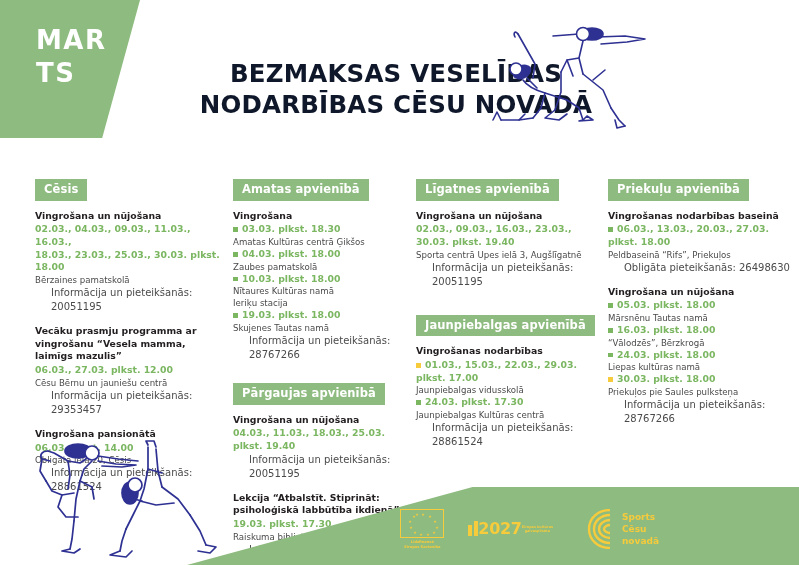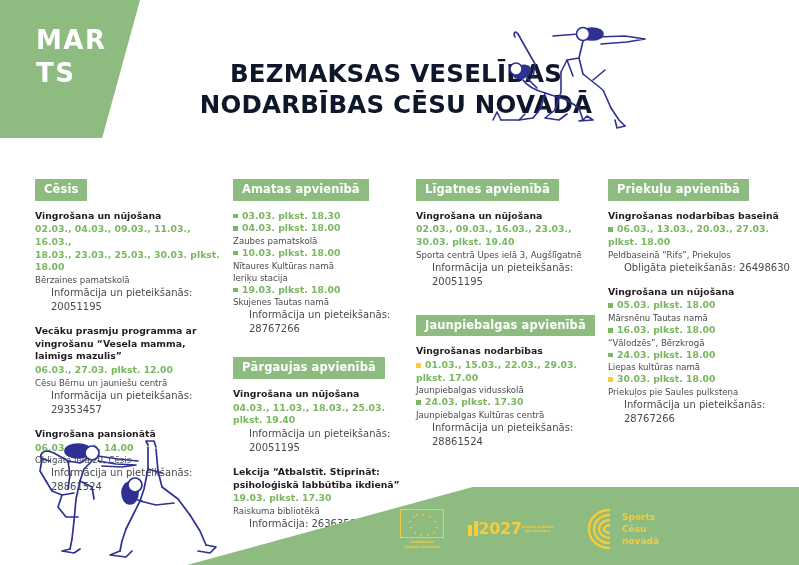--- a/index.html
+++ b/index.html
@@ -262,21 +262,23 @@
         <div class="ev-title">Vingrošana pansionātā</div>
         <div class="ev-date">06.03. plkst. 14.00</div>
         <div class="ev-place">Obligāta ielā 20, Cēsis</div>
         <div class="ev-info">Informācija un pieteikšanās: 28861524</div>
       </div>
     </div>
 
     <div class="col col-1">
       <div class="region-head">Amatas apvienībā</div>
       <div class="block">
+        <div class="ev-title">Vingrošana</div>
         <div class="ev-date has-bullet">03.03. plkst. 18.30</div>
+        <div class="ev-place">Amatas Kultūras centrā Ģikšos</div>
         <div class="ev-date has-bullet">04.03. plkst. 18.00</div>
         <div class="ev-place">Zaubes pamatskolā</div>
         <div class="ev-date has-bullet">10.03. plkst. 18.00</div>
         <div class="ev-place">Nītaures Kultūras namā</div>
         <div class="ev-place">Ieriķu stacija</div>
         <div class="ev-date has-bullet">19.03. plkst. 18.00</div>
         <div class="ev-place">Skujenes Tautas namā</div>
         <div class="ev-info">Informācija un pieteikšanās: 28767266</div>
       </div>
 

